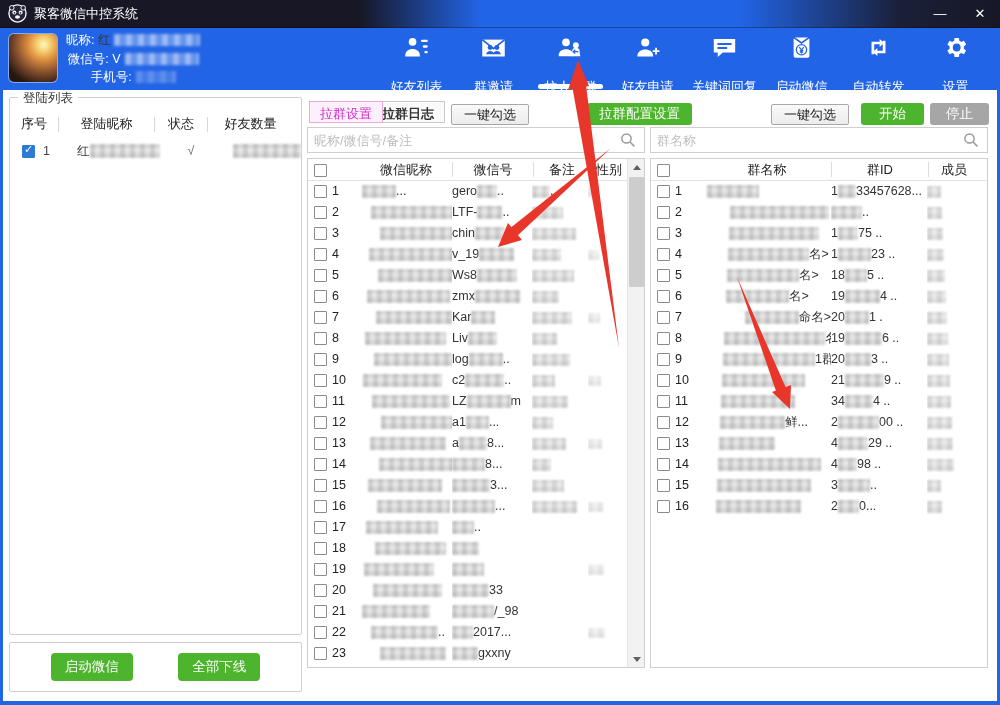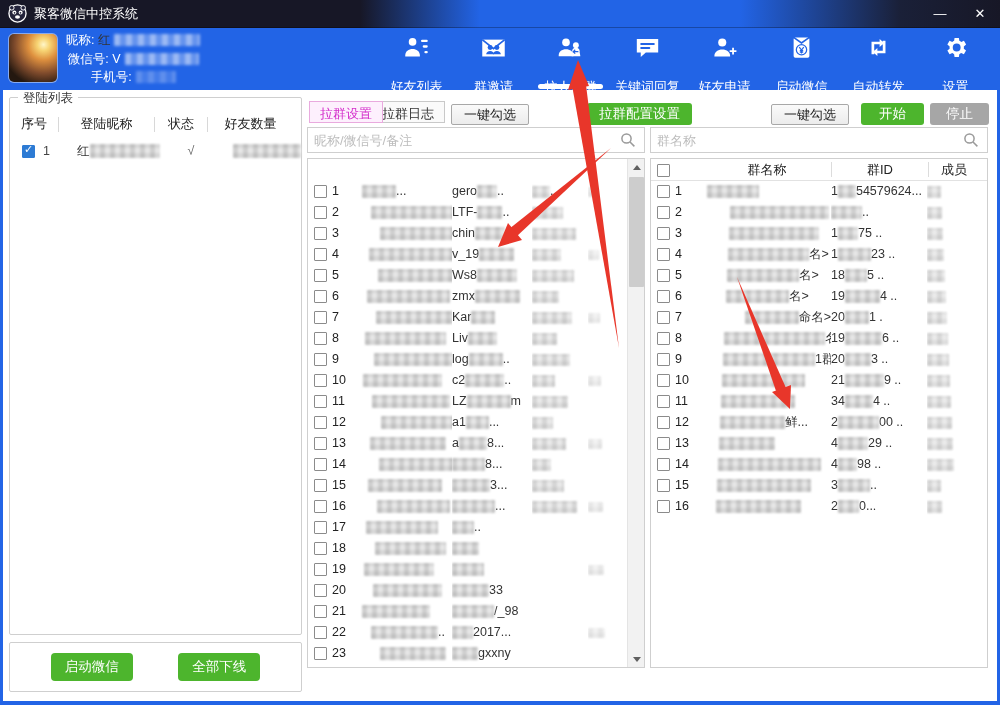--- a/index.html
+++ b/index.html
@@ -48,21 +48,21 @@
   .lrow{position:absolute;left:0;top:42px;width:100%;height:22px;display:flex;align-items:center;font-size:12.5px;color:#444;}
 
   #loginbtns{position:absolute;left:6px;top:552px;width:293px;height:50px;border:1px solid #cfcfcf;border-radius:2px;
     display:flex;align-items:center;justify-content:space-around;padding:0 18px;}
   .gbtn{background:#4db52d;color:#fff;border:none;border-radius:4px;font-size:13.5px;
     padding:5px 14px;min-width:80px;cursor:default;}
 
   
   .tab{position:absolute;top:11px;height:22px;font-size:13px;padding:3px 10px 0;border:1px solid #c9c9c9;}
   .tab.active{color:#d42ecb;background:#fdf0fd;border-color:#e9aade;z-index:2;}
-  .tab.idle{color:#333;background:#fafafa;border-left:none;}
+  .tab.idle{color:#333;background:#fafafa;border-left:none;font-weight:bold;}
   .smallbtn{position:absolute;top:14px;height:21px;font-size:13px;color:#222;background:linear-gradient(#fafafa,#ececec);
     border:1px solid #a8a8a8;border-radius:2px;padding:1px 12px;cursor:default;}
   .greenbtn{position:absolute;top:13px;height:22px;border:none;border-radius:3px;background:#4db52d;
     color:#fff;font-size:13.5px;padding:2px 12px;cursor:default;}
   .graybtn{position:absolute;top:13px;height:22px;border:none;border-radius:3px;background:#a6a6a6;
     color:#fff;font-size:13.5px;padding:2px 16px;cursor:default;}
 
   
   .searchbox{position:absolute;top:37px;height:26px;border:1px solid #cfcfcf;background:#fff;display:flex;align-items:center;}
   .searchbox input{flex:1;border:none;outline:none;font-size:13px;padding:0 6px;color:#6d28d9;background:transparent;}
@@ -162,33 +162,33 @@
             <circle cx="16.8" cy="10" r="2.6"></circle>
             <path d="M13 19c.4-2.6 1.9-4 3.8-4 2.2 0 3.9 1.6 3.9 4.3v.4H13z"></path>
             <circle cx="16.8" cy="15.7" r="3.4" fill="#fff"></circle>
             <path d="M19 15.7h-4.4M16.2 14l-1.8 1.7 1.8 1.7" stroke="#2264e6" stroke-width="1.1" fill="none"></path>
           </svg>
         <span class="tlabel">拉人进群</span>
         <div class="tind"></div>
       </div>
       <div class="tool">
         <svg viewBox="0 0 24 24" fill="#fff">
+            <circle cx="10" cy="7.5" r="3.6"></circle>
+            <path d="M3 19.5c0-3.6 3.1-5.8 7-5.8s7 2.2 7 5.8v.5H3z"></path>
+            <path d="M18.8 12.2h1.6v2.2h2.2v1.6h-2.2v2.2h-1.6V16h-2.2v-1.6h2.2z"></path>
+          </svg>
+        <span class="tlabel">好友申请</span>
+      </div>
+      <div class="tool">
+        <svg viewBox="0 0 24 24" fill="#fff">
             <path d="M2.5 4.5h19v12h-11l-4.5 4v-4h-3.5z"></path>
             <rect x="5.5" y="8" width="13" height="1.8" rx=".9" fill="#2264e6"></rect>
             <rect x="5.5" y="11.5" width="9" height="1.8" rx=".9" fill="#2264e6"></rect>
           </svg>
         <span class="tlabel">关键词回复</span>
-      </div>
-      <div class="tool">
-        <svg viewBox="0 0 24 24" fill="#fff">
-            <circle cx="10" cy="7.5" r="3.6"></circle>
-            <path d="M3 19.5c0-3.6 3.1-5.8 7-5.8s7 2.2 7 5.8v.5H3z"></path>
-            <path d="M18.8 12.2h1.6v2.2h2.2v1.6h-2.2v2.2h-1.6V16h-2.2v-1.6h2.2z"></path>
-          </svg>
-        <span class="tlabel">好友申请</span>
       </div>
       <div class="tool">
         <svg viewBox="0 0 24 24" fill="#fff">
             <rect x="5" y="3" width="14" height="18" rx="1.5"></rect>
             <path d="M5 3l7 5 7-5" stroke="#2264e6" stroke-width="1.4" fill="none"></path>
             <circle cx="12" cy="14" r="4.6" fill="#fff" stroke="#2264e6" stroke-width="1.1"></circle>
             <path d="M10 11.7l2 2.6 2-2.6M12 14.3v3M10.5 14.7h3M10.5 16.2h3" stroke="#2264e6" stroke-width="1.1" fill="none"></path>
           </svg>
         <span class="tlabel">启动微信</span>
       </div>
@@ -261,20 +261,31 @@
     </div>
     <div class="searchbox" style="left:647px;width:338px">
       <input type="text" placeholder="群名称" style="">
       <svg class="mag" viewBox="0 0 16 16">
           <circle cx="6.5" cy="6.5" r="4.6" fill="none" stroke="#9a9a9a" stroke-width="1.5"></circle>
           <line x1="10" y1="10" x2="14.4" y2="14.4" stroke="#9a9a9a" stroke-width="1.5"></line>
         </svg>
     </div>
 
     <div class="dtable" style="left:304px;width:338px">
+      <div class="thead">
+        <span class="cell c-cb"><span class="cb"></span></span>
+        <span class="cell c-num"></span>
+        <span class="cell" style="width:92px;text-align:center">微信昵称</span>
+          <span class="hsep"></span>
+        <span class="cell" style="width:80px;text-align:center">微信号</span>
+          <span class="hsep"></span>
+        <span class="cell" style="width:56px;text-align:center">备注</span>
+          <span class="hsep"></span>
+        <span class="cell" style="width:36px;text-align:center">性别</span>
+      </div>
       <div class="tbody" id="contactsBody">
           <div class="trow">
             <span class="cell c-cb" style="width: 24px;"><span class="cb"></span></span>
             <span class="cell c-num" style="width: 28px;">1</span>
             <span class="cell" style="width: 92px;"><span class="mz" style="width: 34px; height: 13px; margin-left: 2px;"></span><span class="frag">...</span></span>
             <span class="cell" style="width: 80px;"><span class="frag">gero</span><span class="mz" style="width: 20px; height: 13px;"></span><span class="frag">..</span></span>
             <span class="cell" style="width: 56px;"><span class="mz" style="width: 18px; height: 12px; opacity: 0.85;"></span><span class="frag">...</span></span>
             <span class="cell" style="width: 36px;"><span class="mz" style="width: 10px; height: 10px; opacity: 0.5;"></span></span>
           </div>
           <div class="trow">
@@ -479,21 +490,21 @@
           <span class="hsep"></span>
         <span class="cell" style="width:96px;text-align:center">群ID</span>
           <span class="hsep"></span>
         <span class="cell" style="width:50px;text-align:center">成员</span>
       </div>
       <div class="tbody" id="groupsBody">
           <div class="trow">
             <span class="cell c-cb" style="width: 24px;"><span class="cb"></span></span>
             <span class="cell c-num" style="width: 28px;">1</span>
             <span class="cell" style="width: 128px;"><span class="mz" style="width: 52px; height: 13px; margin-left: 4px;"></span></span>
-            <span class="cell" style="width: 96px;"><span class="frag">1</span><span class="mz" style="width: 18px; height: 13px;"></span><span class="frag">54579624...</span></span>
+            <span class="cell" style="width: 96px;"><span class="frag">1</span><span class="mz" style="width: 18px; height: 13px;"></span><span class="frag">33457628...</span></span>
             <span class="cell" style="width: 50px;"><span class="mz" style="width: 14px; height: 12px; opacity: 0.8;"></span></span>
           </div>
           <div class="trow">
             <span class="cell c-cb" style="width: 24px;"><span class="cb"></span></span>
             <span class="cell c-num" style="width: 28px;">2</span>
             <span class="cell" style="width: 128px;"><span class="mz" style="width: 99px; height: 13px; margin-left: 27px;"></span></span>
             <span class="cell" style="width: 96px;"><span class="mz" style="width: 31px; height: 13px;"></span><span class="frag">..</span></span>
             <span class="cell" style="width: 50px;"><span class="mz" style="width: 15px; height: 12px; opacity: 0.8;"></span></span>
           </div>
           <div class="trow">

